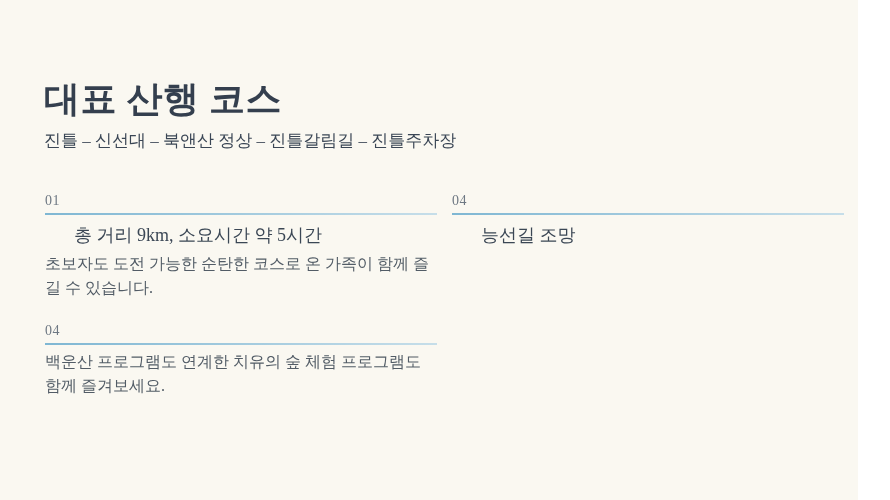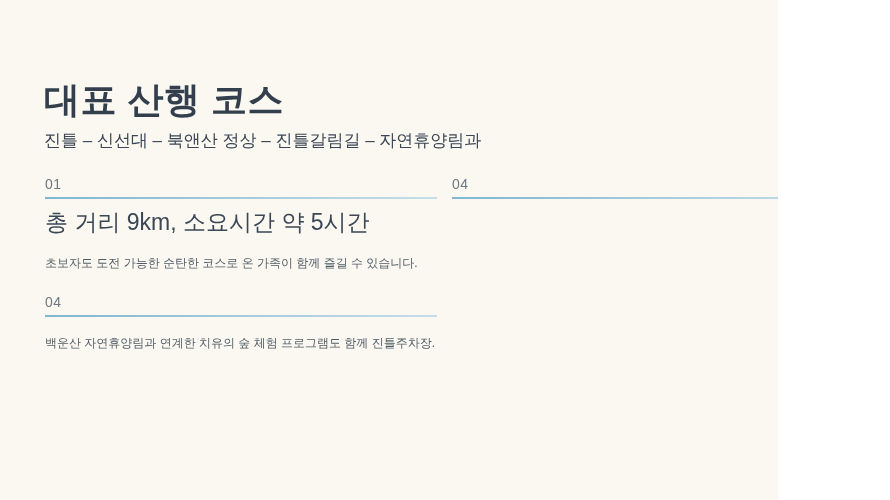--- a/index.html
+++ b/index.html
@@ -2,24 +2,25 @@
 <html><head>
 <meta charset="utf-8">
 <style>
   html, body {
     margin: 0;
     padding: 0;
     font-family: "Liberation Sans", "DejaVu Sans", sans-serif;
   }
   .slide {
     position: relative;
-    width: 778px;
+    width: 858px;
     height: 500px;
     background: #FAF8F1;
     overflow: hidden;
+    font-family: Liberation Serif, serif;
   }
   .header {
     position: absolute;
     left: 44px;
     top: 78px;
     right: 45px;
   }
   .title {
     font-size: 36px;
     font-weight: 600;
@@ -31,21 +32,21 @@
   .subtitle {
     margin-top: 9px;
     font-size: 17px;
     font-weight: 500;
     color: #3A4655;
     line-height: 1.3;
   }
   .grid {
     position: absolute;
     left: 45px;
-    top: 176px;
+    top: 192px;
     display: grid;
     grid-template-columns: 392px 392px;
     column-gap: 15px;
     row-gap: 22px;
   }
   .section {}
   .sec-number {
     font-size: 14px;
     line-height: 17px;
     color: #6E7883;
@@ -53,57 +54,59 @@
     margin-bottom: 4px;
   }
   .sec-rule {
     height: 2px;
     border: none;
     margin: 0;
     background: linear-gradient(to right, #7FB7D3, #C6DEE9);
   }
   .sec-heading {
     margin-top: 9px;
-    font-size: 23px;
+    font-size: 18px;
     font-weight: 500;
     color: #3B4755;
     line-height: 1.25;
+    margin-left: 29px;
   }
   .sec-body {
-    margin-top: 17px;
-    font-size: 12px;
+    margin-top: 5px;
+    font-size: 16px;
     font-weight: 400;
     color: #525C66;
     line-height: 1.5;
   }
 </style>
 </head>
 <body>
 
 <div class="slide">
   <div class="header">
     <h1 class="title">대표 산행 코스</h1>
-    <div class="subtitle">진틀 – 신선대 – 북앤산 정상 – 진틀갈림길 – 자연휴양림과</div>
+    <div class="subtitle">진틀 – 신선대 – 북앤산 정상 – 진틀갈림길 – 진틀주차장</div>
   </div>
 
   <div class="grid">
 
     <div class="section">
       <div class="sec-number">01</div>
       <hr class="sec-rule">
       <div class="sec-heading">총 거리 9km, 소요시간 약 5시간</div>
       <div class="sec-body">초보자도 도전 가능한 순탄한 코스로 온 가족이 함께 즐길 수 있습니다.</div>
     </div>
 
     <div class="section">
       <div class="sec-number">04</div>
       <hr class="sec-rule">
+      <div class="sec-heading">능선길 조망</div>
     </div>
 
 
     <div class="section">
       <div class="sec-number">04</div>
       <hr class="sec-rule">
-      <div class="sec-body">백운산 자연휴양림과 연계한 치유의 숲 체험 프로그램도 함께 진틀주차장.</div>
+      <div class="sec-body">백운산 프로그램도 연계한 치유의 숲 체험 프로그램도 함께 즐겨보세요.</div>
     </div>
 
   </div>
 </div>
 
 </body></html>

